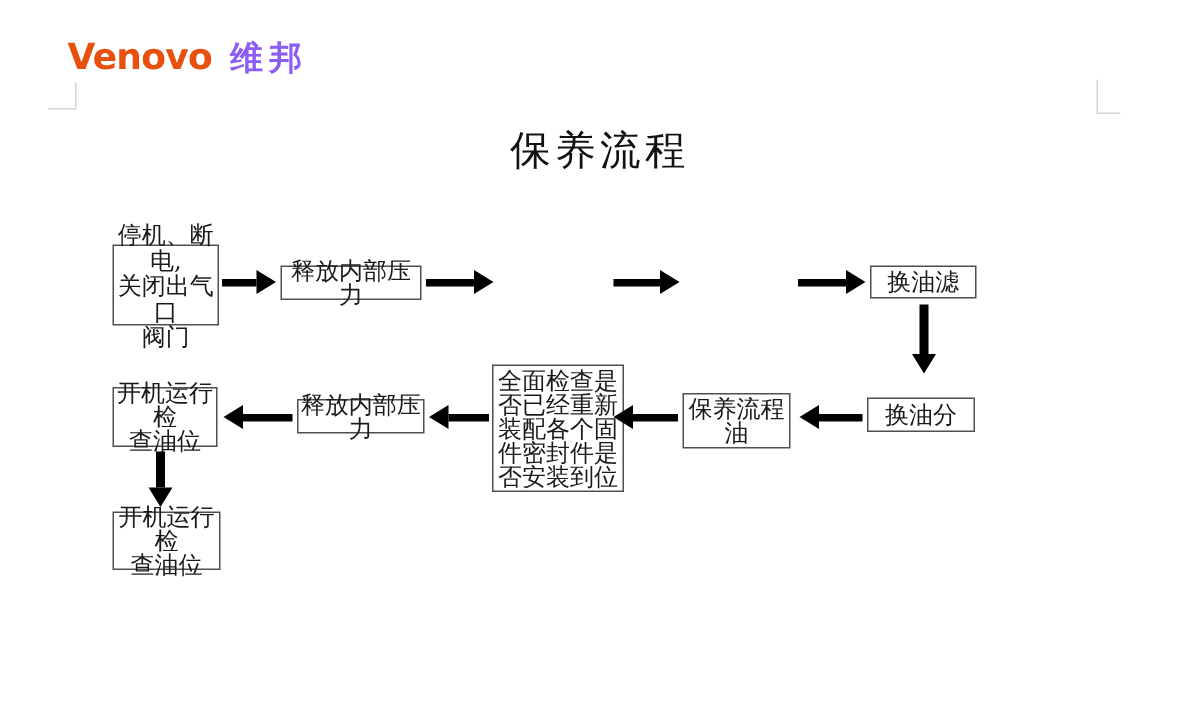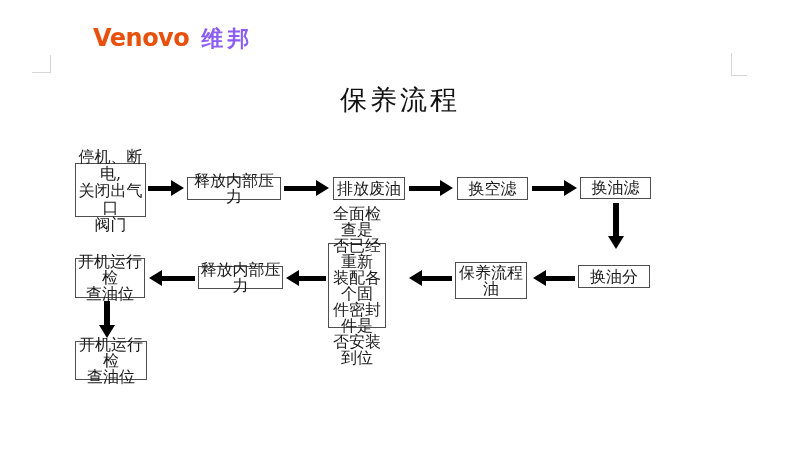--- a/index.html
+++ b/index.html
@@ -13,21 +13,20 @@
   }
 
   
   .logo {
     position: absolute;
     left: 45px;
     top: 24px;
     display: flex;
     align-items: baseline;
     font-family: "DejaVu Sans", sans-serif;
-    margin-left: 48px;
   }
   .logo-en {
     font-size: 24px;
     font-weight: bold;
     color: #E8500E;
     letter-spacing: -0.5px;
   }
   .logo-cn {
     font-size: 22px;
     font-weight: bold;
@@ -79,21 +78,21 @@
     color: #1a1a1a;
     font-family: "DejaVu Serif", serif;
   }
   .b0  { left: 75px;  top: 163px; width: 71px; height: 54px; line-height: 17px; }
   .b1  { left: 187px; top: 177px; width: 94px; height: 23px; }
   .b2  { left: 333px; top: 177px; width: 72px; height: 23px; }
   .b3  { left: 457px; top: 177px; width: 71px; height: 23px; }
   .b4  { left: 580px; top: 177px; width: 71px; height: 22px; }
   .b5  { left: 578px; top: 265px; width: 72px; height: 23px; }
   .b6  { left: 455px; top: 262px; width: 72px; height: 37px; }
-  .b7  { left: 328px; top: 243px; width: 58px; height: 85px; }
+  .b7  { left: 328px; top: 243px; width: 88px; height: 85px; }
   .b8  { left: 198px; top: 266px; width: 85px; height: 23px; }
   .b9  { left: 75px;  top: 258px; width: 70px; height: 40px; }
   .b10 { left: 75px;  top: 341px; width: 72px; height: 39px; }
 
   
   .harrow {
     position: absolute;
     height: 16px;
     display: flex;
     align-items: center;
@@ -149,22 +148,20 @@
 
   <div class="corner-tl"></div>
   <div class="corner-tr"></div>
 
   <div class="page-title">保养流程</div>
 
   <div class="fbox b0">停机、断电,
 关闭出气口
 阀门</div>
   <div class="fbox b1">释放内部压力</div>
-  <div class="fbox b2">排放废油</div>
-  <div class="fbox b3">换空滤</div>
   <div class="fbox b4">换油滤</div>
 
   <div class="fbox b5">换油分</div>
   <div class="fbox b6">保养流程
 油</div>
   <div class="fbox b7">全面检查是
 否已经重新
 装配各个固
 件密封件是
 否安装到位</div>

